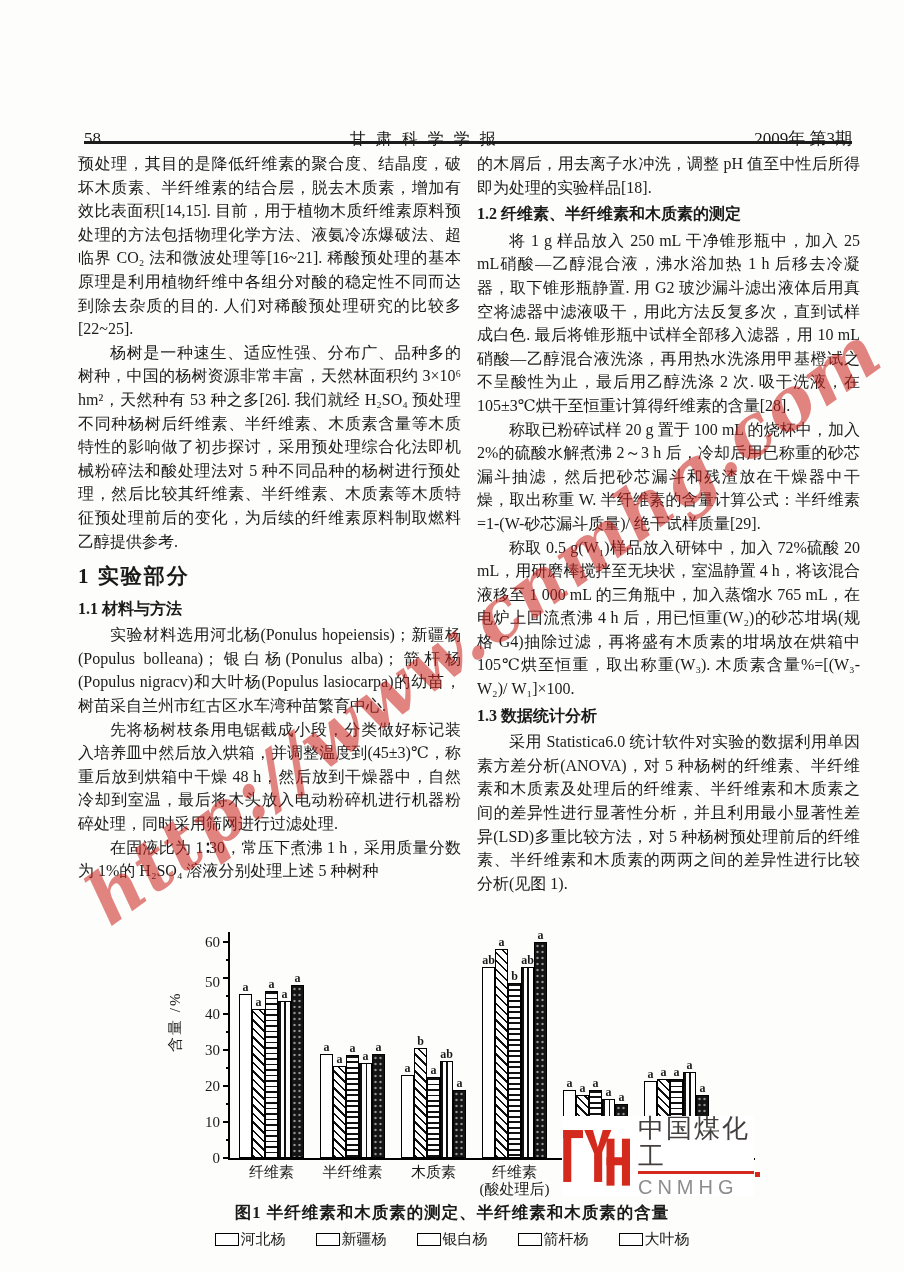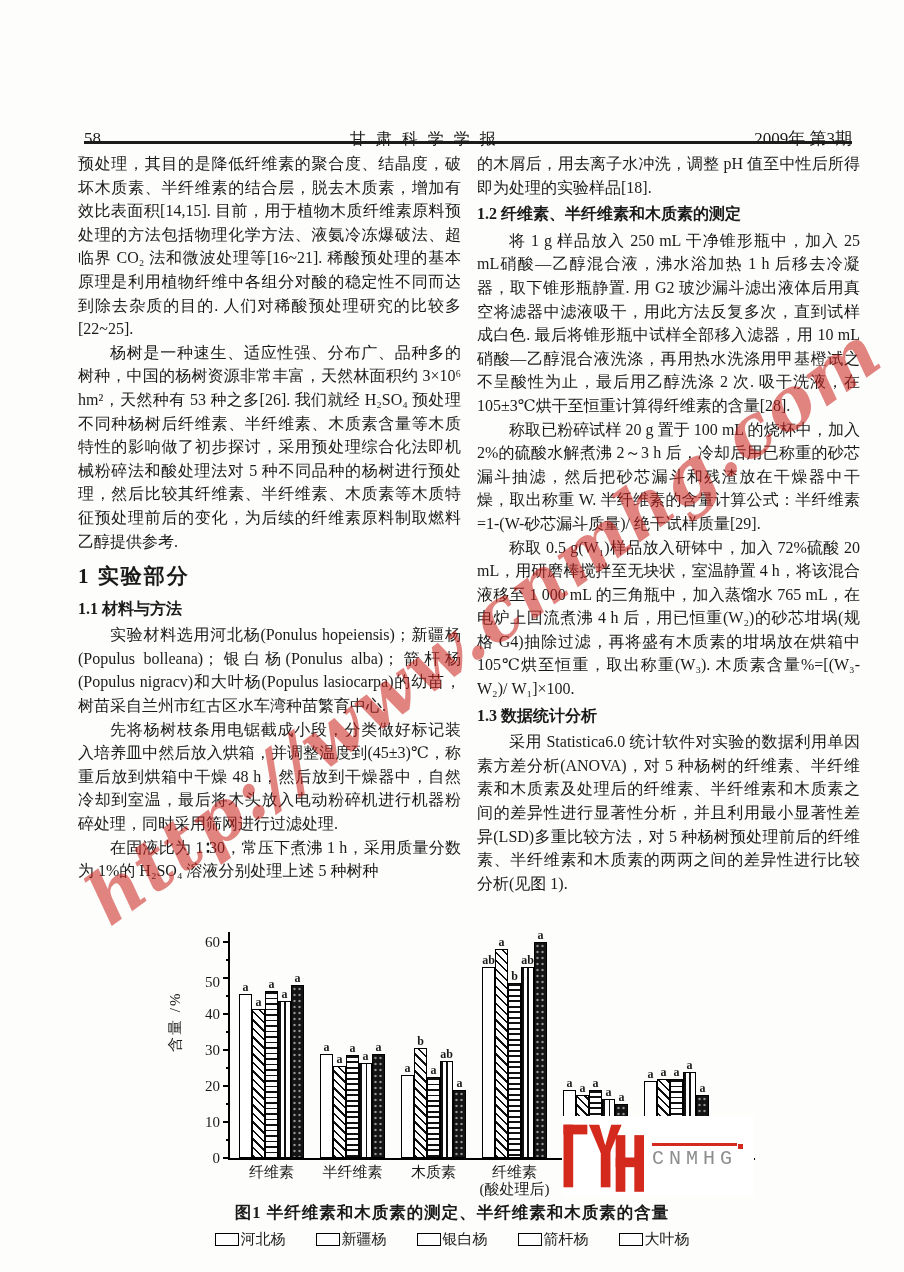--- a/index.html
+++ b/index.html
@@ -55,21 +55,21 @@
           transform:rotate(-36deg);font-size:72px;font-weight:bold;font-style:italic;
           color:rgba(203,32,28,0.55);letter-spacing:2px;white-space:nowrap;
           z-index:4;pointer-events:none;font-family:"DejaVu Serif",serif;}
   .logo{position:absolute;left:562px;top:1116px;width:192px;height:80px;background:#fff;
         display:flex;align-items:center;gap:8px;z-index:5;}
   .logo-text .cn{font-size:26px;color:#433f3e;letter-spacing:2px;line-height:28px;
                  font-family:"Liberation Sans",sans-serif;}
   .logo-text .rule{height:3px;background:#d42a1e;margin:1px 0 2px 0;position:relative;}
   .logo-text .rule:after{content:"";position:absolute;right:-6px;top:1px;width:5px;height:5px;background:#d42a1e;}
   .logo-text .en{font-size:20px;color:#8d8d8d;letter-spacing:5px;line-height:22px;
-                 font-family:Liberation Mono, monospace;}
+                 font-family:Liberation Sans, sans-serif;}
 </style>
 </head>
 <body>
 
 <div class="page">
 
   <div class="hdr">
     <span>58</span>
     <span class="journal">甘肃科学学报</span>
     <span>2009年  第3期</span>
@@ -296,18 +296,19 @@
         <rect x="2" y="6" width="32" height="13"></rect>
         <rect x="2" y="6" width="13" height="84"></rect>
         <polygon points="36,6 50,6 58,34 66,6 80,6 64,44 52,44"></polygon>
         <rect x="52" y="40" width="13" height="50"></rect>
         <rect x="72" y="20" width="13" height="76"></rect>
         <rect x="97" y="20" width="13" height="76"></rect>
         <rect x="72" y="50" width="38" height="13"></rect>
       </g>
     </svg>
     <div class="logo-text">
+      <div class="cn">中国煤化工</div>
       <div class="rule"></div>
       <div class="en">CNMHG</div>
     </div>
   </div>
 
 </div>
 
 </body></html>

